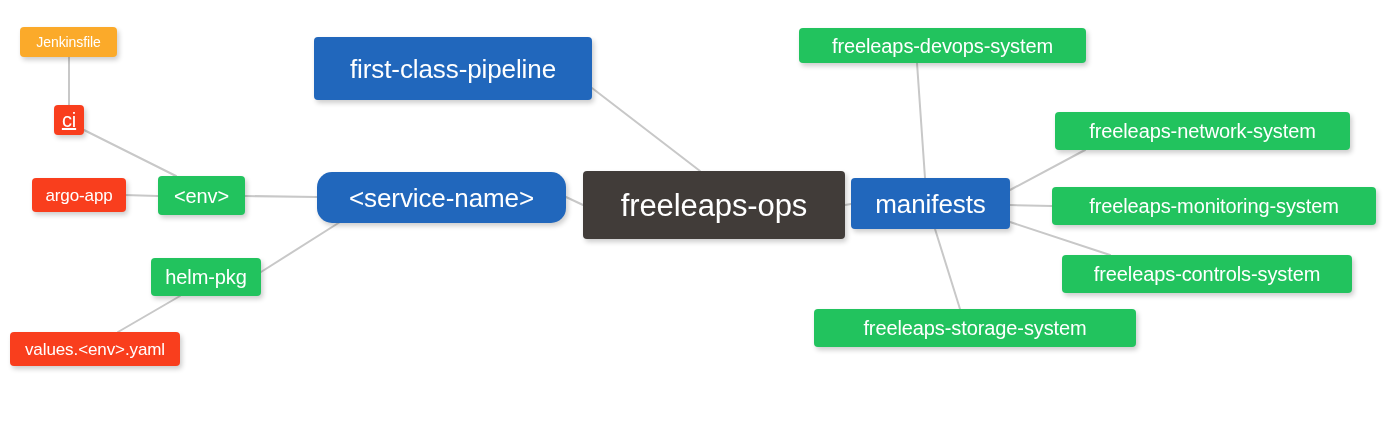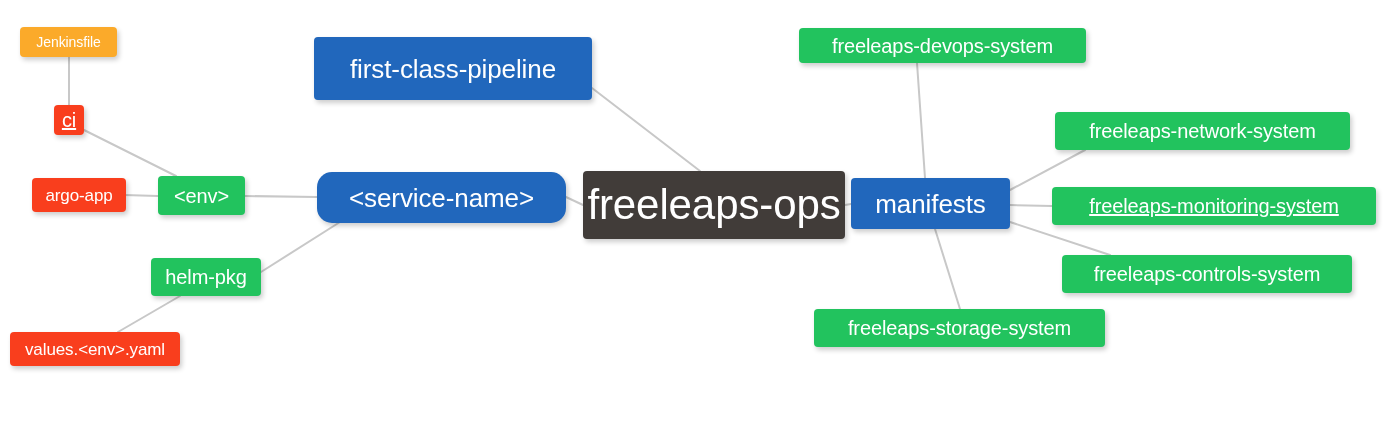--- a/index.html
+++ b/index.html
@@ -62,21 +62,21 @@
       <path d="M 69 105 L 69 57" stroke="#c8c8c8" stroke-width="2" fill="none" stroke-linecap="round"></path>
       <path d="M 158 196 L 124 195" stroke="#c8c8c8" stroke-width="2" fill="none" stroke-linecap="round"></path>
       <path d="M 180 296 L 118 332" stroke="#c8c8c8" stroke-width="2" fill="none" stroke-linecap="round"></path>
       <path d="M 925 178 L 917 63" stroke="#c8c8c8" stroke-width="2" fill="none" stroke-linecap="round"></path>
       <path d="M 1010 190 L 1085 150" stroke="#c8c8c8" stroke-width="2" fill="none" stroke-linecap="round"></path>
       <path d="M 1010 205 L 1052 206" stroke="#c8c8c8" stroke-width="2" fill="none" stroke-linecap="round"></path>
       <path d="M 1010 222 L 1110 255" stroke="#c8c8c8" stroke-width="2" fill="none" stroke-linecap="round"></path>
       <path d="M 935 229 L 960 309" stroke="#c8c8c8" stroke-width="2" fill="none" stroke-linecap="round"></path>
     </svg>
   <div id="node-layer">
-      <div class="node" style="left: 583px; top: 171px; width: 262px; height: 68px; background: rgb(65, 60, 57); font-size: 42px;">
+      <div class="node" style="left: 583px; top: 171px; width: 262px; height: 68px; background: rgb(65, 60, 57); font-size: 31px;">
         <span class="node-label">freeleaps-ops</span>
       </div>
       <div class="node" style="left: 317px; top: 172px; width: 249px; height: 51px; background: rgb(33, 103, 188); font-size: 26px; border-radius: 15px;">
         <span class="node-label">&lt;service-name&gt;</span>
       </div>
       <div class="node" style="left: 314px; top: 37px; width: 278px; height: 63px; background: rgb(33, 103, 188); font-size: 26px;">
         <span class="node-label">first-class-pipeline</span>
       </div>
       <div class="node" style="left: 851px; top: 178px; width: 159px; height: 51px; background: rgb(33, 103, 188); font-size: 26px;">
         <span class="node-label">manifests</span>
@@ -98,23 +98,23 @@
       </div>
       <div class="node" style="left: 10px; top: 332px; width: 170px; height: 34px; background: rgb(249, 62, 29); font-size: 17px;">
         <span class="node-label">values.&lt;env&gt;.yaml</span>
       </div>
       <div class="node" style="left: 799px; top: 28px; width: 287px; height: 35px; background: rgb(34, 195, 94); font-size: 20px;">
         <span class="node-label">freeleaps-devops-system</span>
       </div>
       <div class="node" style="left: 1055px; top: 112px; width: 295px; height: 38px; background: rgb(34, 195, 94); font-size: 20px;">
         <span class="node-label">freeleaps-network-system</span>
       </div>
-      <div class="node" style="left: 1052px; top: 187px; width: 324px; height: 38px; background: rgb(34, 195, 94); font-size: 20px; text-decoration: underline;">
+      <div class="node" style="left: 1052px; top: 187px; width: 324px; height: 38px; background: rgb(34, 195, 94); font-size: 20px;">
         <span class="node-label">freeleaps-monitoring-system</span>
       </div>
       <div class="node" style="left: 1062px; top: 255px; width: 290px; height: 38px; background: rgb(34, 195, 94); font-size: 20px;">
         <span class="node-label">freeleaps-controls-system</span>
       </div>
-      <div class="node" style="left: 814px; top: 309px; width: 291px; height: 38px; background: rgb(34, 195, 94); font-size: 20px;">
+      <div class="node" style="left: 814px; top: 309px; width: 322px; height: 38px; background: rgb(34, 195, 94); font-size: 20px;">
         <span class="node-label">freeleaps-storage-system</span>
       </div>
     </div>
 </div>
 
 </body></html>

